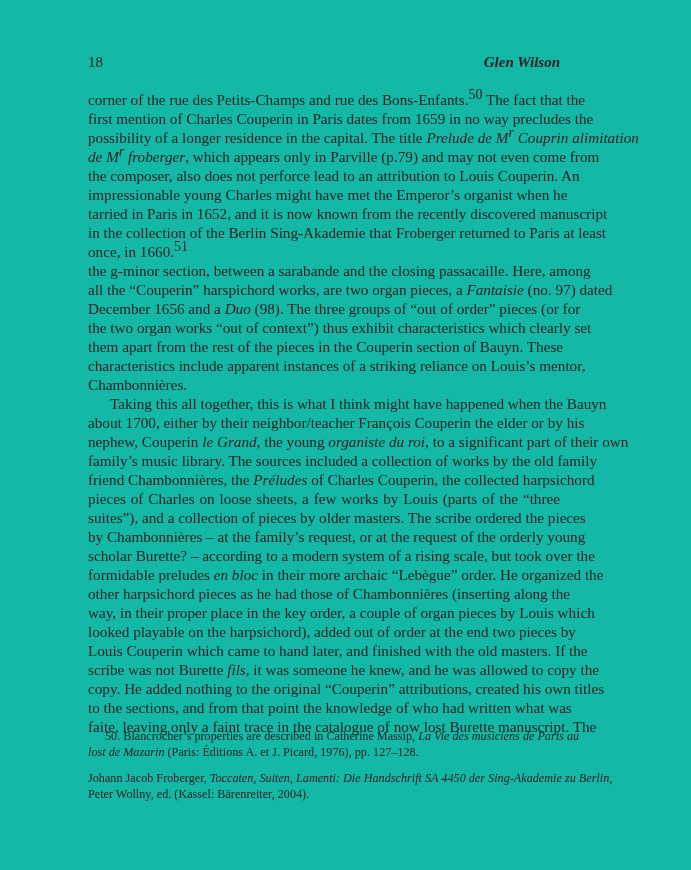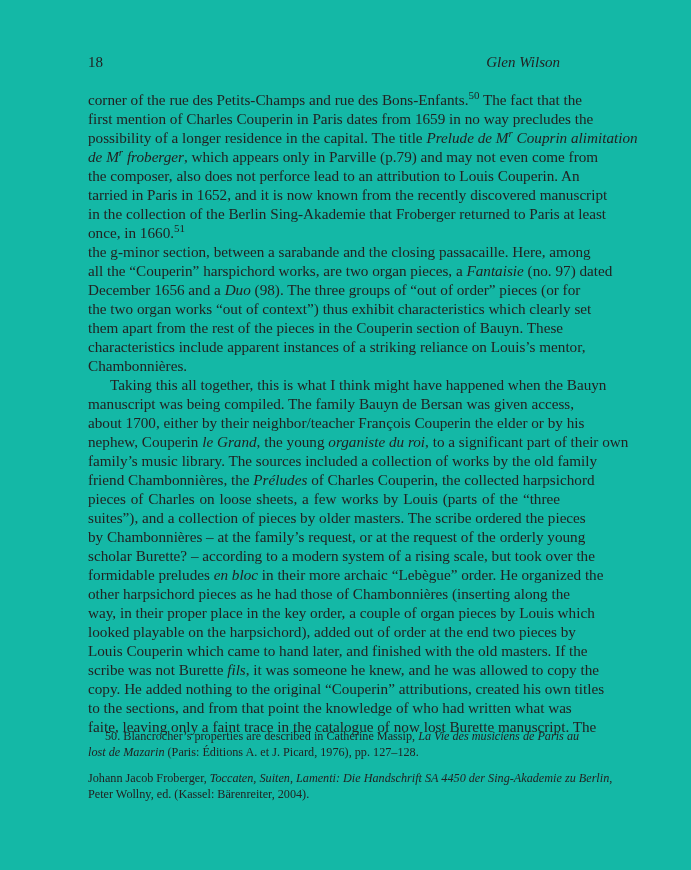--- a/index.html
+++ b/index.html
@@ -34,20 +34,21 @@
     .running-head .page-number {
       position: absolute;
       left: 0;
       top: 0;
     }
     .running-head .author {
       position: absolute;
       right: 0;
       top: 0;
       font-style: italic;
+      font-weight: bold;
     }
     .body-text {
       position: absolute;
       left: 88px;
       top: 90px;
       width: 472px;
       font-size: 15.2px;
       line-height: 19px;
     }
     .line {
@@ -58,21 +59,21 @@
       text-align-last: justify;
       overflow: visible;
     }
     .line.last {
       text-align-last: left;
     }
     .line.indent {
       padding-left: 22px;
     }
     sup {
-      font-size: 11px;
+      font-size: 14px;
       line-height: 0;
       vertical-align: 6px;
     }
     i { font-style: italic; }
     .footnotes {
       position: absolute;
       left: 88px;
       top: 728px;
       width: 472px;
       font-size: 12.2px;
@@ -99,32 +100,32 @@
     <span class="page-number">18</span>
     <span class="author">Glen Wilson</span>
   </div>
 
   <div class="body-text" id="body-text">
       <span class="line"><span>corner of the rue des Petits-Champs and rue des Bons-Enfants.</span><sup>50</sup><span> The fact that the</span></span>
       <span class="line"><span>first mention of Charles Couperin in Paris dates from 1659 in no way precludes the</span></span>
       <span class="line"><span>possibility of a longer residence in the capital. The title </span><i>Prelude de M</i><sup style="font-style: italic;">r</sup><i> Couprin alimitation</i></span>
       <span class="line"><i>de M</i><sup style="font-style: italic;">r</sup><i> froberger</i><span>, which appears only in Parville (p.79) and may not even come from</span></span>
       <span class="line"><span>the composer, also does not perforce lead to an attribution to Louis Couperin. An</span></span>
+      <span class="line"><span>impressionable young Charles might have met the Emperor’s organist when he</span></span>
       <span class="line"><span>tarried in Paris in 1652, and it is now known from the recently discovered manuscript</span></span>
       <span class="line"><span>in the collection of the Berlin Sing-Akademie that Froberger returned to Paris at least</span></span>
       <span class="line last"><span>once, in 1660.</span><sup>51</sup></span>
       <span class="line"><span>the g-minor section, between a sarabande and the closing passacaille. Here, among</span></span>
       <span class="line"><span>all the “Couperin” harspichord works, are two organ pieces, a </span><i>Fantaisie</i><span> (no. 97) dated</span></span>
       <span class="line"><span>December 1656 and a </span><i>Duo</i><span> (98). The three groups of “out of order” pieces (or for</span></span>
       <span class="line"><span>the two organ works “out of context”) thus exhibit characteristics which clearly set</span></span>
       <span class="line"><span>them apart from the rest of the pieces in the Couperin section of Bauyn. These</span></span>
       <span class="line"><span>characteristics include apparent instances of a striking reliance on Louis’s mentor,</span></span>
       <span class="line last"><span>Chambonnières.</span></span>
       <span class="line indent"><span>Taking this all together, this is what I think might have happened when the Bauyn</span></span>
-      <span class="line"><span>manuscript was being compiled. The family Bauyn de Bersan was given access,</span></span>
       <span class="line"><span>about 1700, either by their neighbor/teacher François Couperin the elder or by his</span></span>
       <span class="line"><span>nephew, Couperin </span><i>le Grand</i><span>, the young </span><i>organiste du roi</i><span>, to a significant part of their own</span></span>
       <span class="line"><span>family’s music library. The sources included a collection of works by the old family</span></span>
       <span class="line"><span>friend Chambonnières, the </span><i>Préludes</i><span> of Charles Couperin, the collected harpsichord</span></span>
       <span class="line"><span>pieces of Charles on loose sheets, a few works by Louis (parts of the “three</span></span>
       <span class="line"><span>suites”), and a collection of pieces by older masters. The scribe ordered the pieces</span></span>
       <span class="line"><span>by Chambonnières – at the family’s request, or at the request of the orderly young</span></span>
       <span class="line"><span>scholar Burette? – according to a modern system of a rising scale, but took over the</span></span>
       <span class="line"><span>formidable preludes </span><i>en bloc</i><span> in their more archaic “Lebègue” order. He organized the</span></span>
       <span class="line"><span>other harpsichord pieces as he had those of Chambonnières (inserting along the</span></span>

